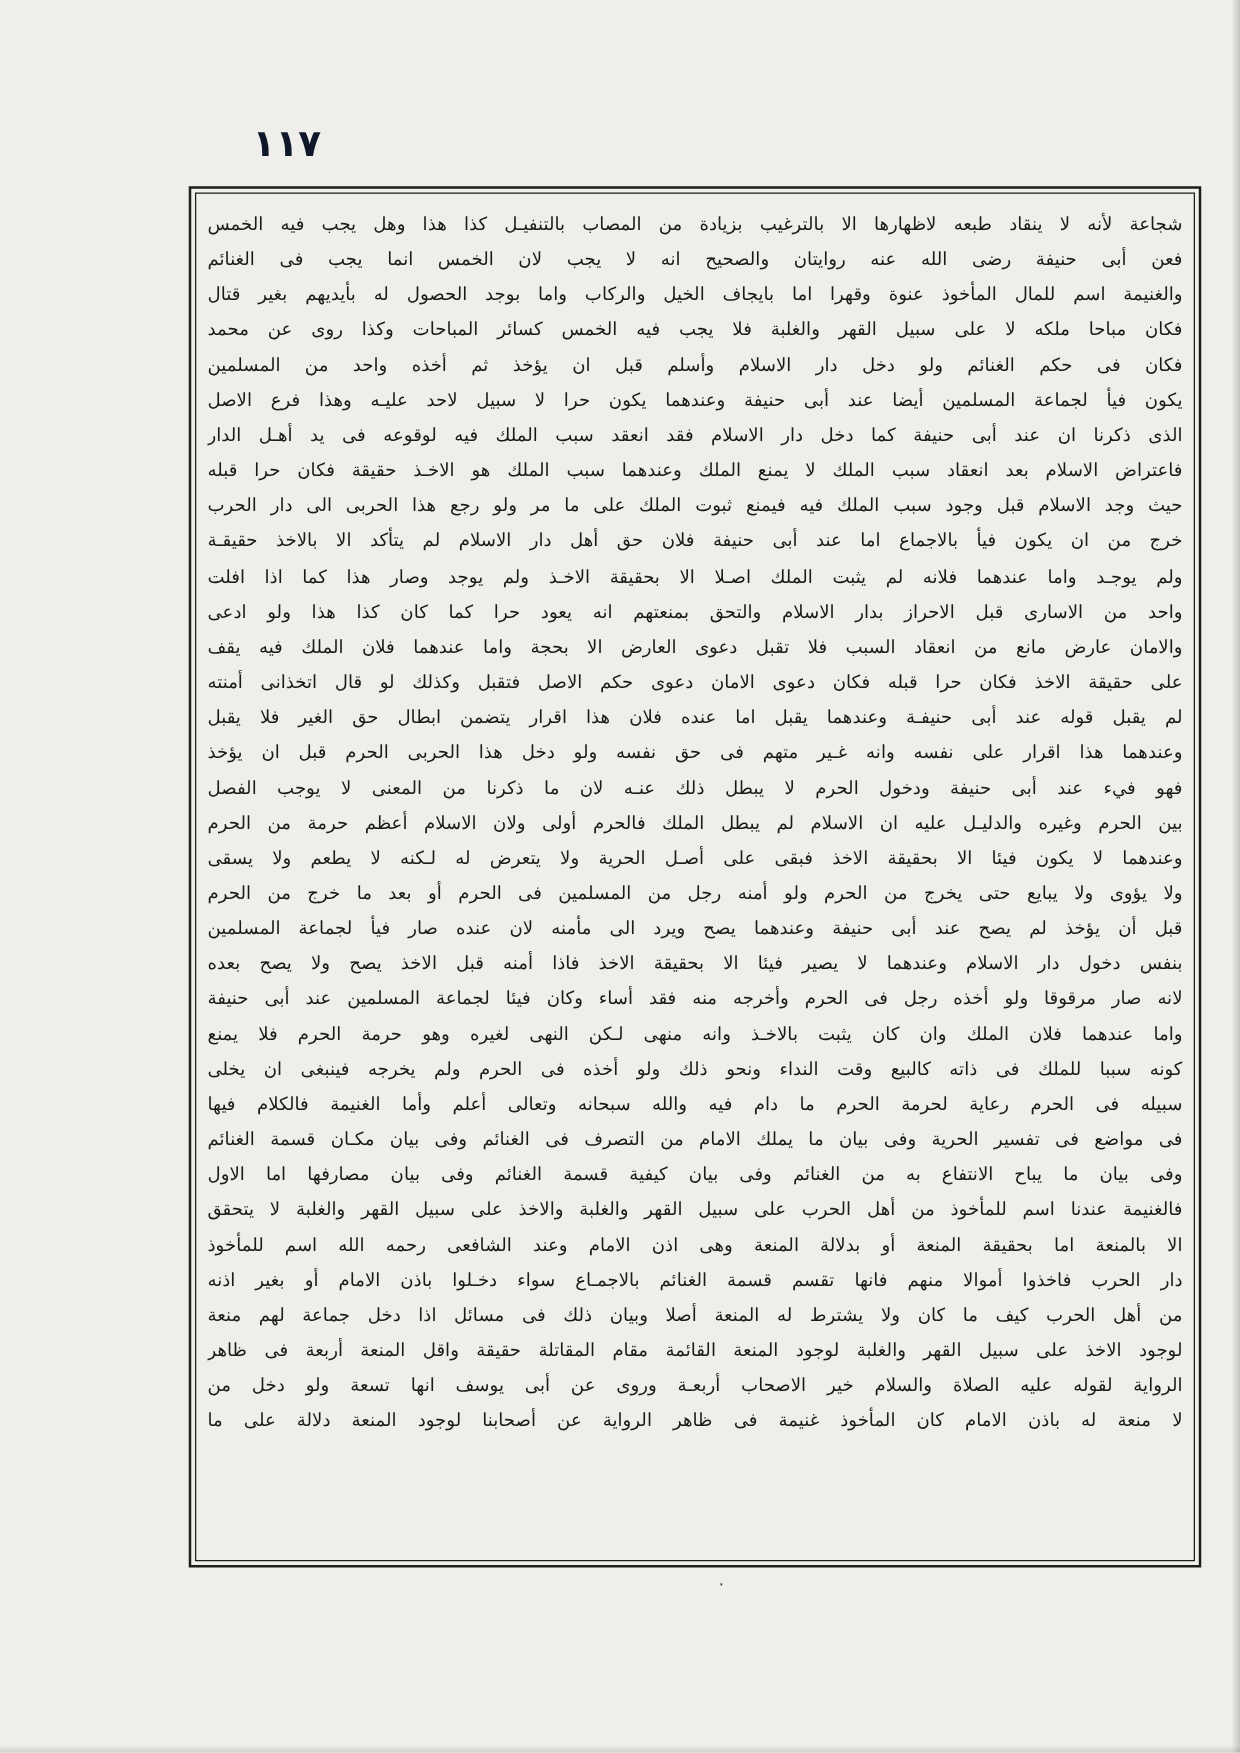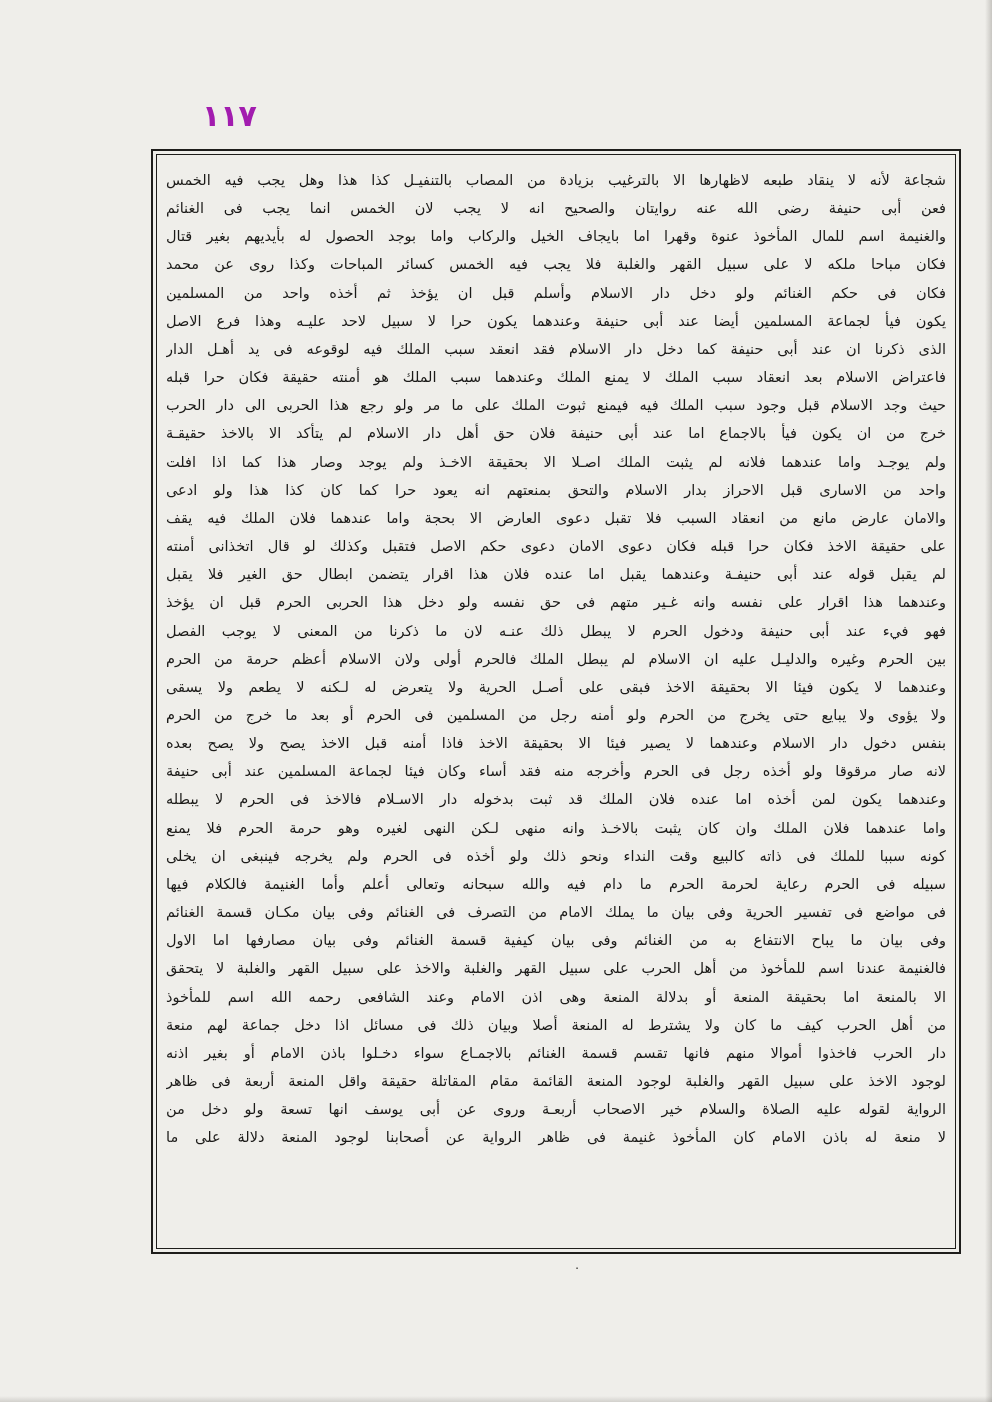--- a/index.html
+++ b/index.html
@@ -28,21 +28,21 @@
     width: 100%; height: 6px;
     background: linear-gradient(to bottom, rgba(0,0,0,0), rgba(60,55,50,0.16));
     pointer-events: none;
   }
   .page-number {
     position: absolute;
     top: 98px;
     left: 202px;
     font-size: 30px;
     font-weight: bold;
-    color: #a21caf;
+    color: #0f172a;
     letter-spacing: 2px;
     direction: rtl;
   }
   .frame {
     position: absolute;
     left: 151px;
     top: 149px;
     width: 810px;
     height: 1105px;
     box-sizing: border-box;
@@ -89,45 +89,45 @@
   <div class="frame">
     <div class="frame-inner">
       <div class="text-block">
           <div class="text-line">شجاعة لأنه لا ينقاد طبعه لاظهارها الا بالترغيب بزيادة من المصاب بالتنفيـل كذا هذا وهل يجب فيه الخمس</div>
           <div class="text-line">فعن أبى حنيفة رضى الله عنه روايتان والصحيح انه لا يجب لان الخمس انما يجب فى الغنائم</div>
           <div class="text-line">والغنيمة اسم للمال المأخوذ عنوة وقهرا اما بايجاف الخيل والركاب واما بوجد الحصول له بأيديهم بغير قتال</div>
           <div class="text-line">فكان مباحا ملكه لا على سبيل القهر والغلبة فلا يجب فيه الخمس كسائر المباحات وكذا روى عن محمد</div>
           <div class="text-line">فكان فى حكم الغنائم ولو دخل دار الاسلام وأسلم قبل ان يؤخذ ثم أخذه واحد من المسلمين</div>
           <div class="text-line">يكون فيأ لجماعة المسلمين أيضا عند أبى حنيفة وعندهما يكون حرا لا سبيل لاحد عليـه وهذا فرع الاصل</div>
           <div class="text-line">الذى ذكرنا ان عند أبى حنيفة كما دخل دار الاسلام فقد انعقد سبب الملك فيه لوقوعه فى يد أهـل الدار</div>
-          <div class="text-line">فاعتراض الاسلام بعد انعقاد سبب الملك لا يمنع الملك وعندهما سبب الملك هو أمنته حقيقة فكان حرا قبله</div>
+          <div class="text-line">فاعتراض الاسلام بعد انعقاد سبب الملك لا يمنع الملك وعندهما سبب الملك هو الاخـذ حقيقة فكان حرا قبله</div>
           <div class="text-line">حيث وجد الاسلام قبل وجود سبب الملك فيه فيمنع ثبوت الملك على ما مر ولو رجع هذا الحربى الى دار الحرب</div>
           <div class="text-line">خرج من ان يكون فيأ بالاجماع اما عند أبى حنيفة فلان حق أهل دار الاسلام لم يتأكد الا بالاخذ حقيقـة</div>
           <div class="text-line">ولم يوجـد واما عندهما فلانه لم يثبت الملك اصـلا الا بحقيقة الاخـذ ولم يوجد وصار هذا كما اذا افلت</div>
           <div class="text-line">واحد من الاسارى قبل الاحراز بدار الاسلام والتحق بمنعتهم انه يعود حرا كما كان كذا هذا ولو ادعى</div>
           <div class="text-line">والامان عارض مانع من انعقاد السبب فلا تقبل دعوى العارض الا بحجة واما عندهما فلان الملك فيه يقف</div>
           <div class="text-line">على حقيقة الاخذ فكان حرا قبله فكان دعوى الامان دعوى حكم الاصل فتقبل وكذلك لو قال اتخذانى أمنته</div>
           <div class="text-line">لم يقبل قوله عند أبى حنيفـة وعندهما يقبل اما عنده فلان هذا اقرار يتضمن ابطال حق الغير فلا يقبل</div>
           <div class="text-line">وعندهما هذا اقرار على نفسه وانه غـير متهم فى حق نفسه ولو دخل هذا الحربى الحرم قبل ان يؤخذ</div>
           <div class="text-line">فهو فيء عند أبى حنيفة ودخول الحرم لا يبطل ذلك عنـه لان ما ذكرنا من المعنى لا يوجب الفصل</div>
           <div class="text-line">بين الحرم وغيره والدليـل عليه ان الاسلام لم يبطل الملك فالحرم أولى ولان الاسلام أعظم حرمة من الحرم</div>
           <div class="text-line">وعندهما لا يكون فيئا الا بحقيقة الاخذ فبقى على أصـل الحرية ولا يتعرض له لـكنه لا يطعم ولا يسقى</div>
           <div class="text-line">ولا يؤوى ولا يبايع حتى يخرج من الحرم ولو أمنه رجل من المسلمين فى الحرم أو بعد ما خرج من الحرم</div>
+          <div class="text-line">قبل أن يؤخذ لم يصح عند أبى حنيفة وعندهما يصح ويرد الى مأمنه لان عنده صار فيأ لجماعة المسلمين</div>
           <div class="text-line">بنفس دخول دار الاسلام وعندهما لا يصير فيئا الا بحقيقة الاخذ فاذا أمنه قبل الاخذ يصح ولا يصح بعده</div>
           <div class="text-line">لانه صار مرقوقا ولو أخذه رجل فى الحرم وأخرجه منه فقد أساء وكان فيئا لجماعة المسلمين عند أبى حنيفة</div>
-          <div class="text-line">وعندهما يكون لمن أخذه اما عنده فلان الملك قد ثبت بدخوله دار الاسـلام فالاخذ فى الحرم لا يبطله</div>
           <div class="text-line">واما عندهما فلان الملك وان كان يثبت بالاخـذ وانه منهى لـكن النهى لغيره وهو حرمة الحرم فلا يمنع</div>
           <div class="text-line">كونه سببا للملك فى ذاته كالبيع وقت النداء ونحو ذلك ولو أخذه فى الحرم ولم يخرجه فينبغى ان يخلى</div>
           <div class="text-line">سبيله فى الحرم رعاية لحرمة الحرم ما دام فيه والله سبحانه وتعالى أعلم وأما الغنيمة فالكلام فيها</div>
           <div class="text-line">فى مواضع فى تفسير الحرية وفى بيان ما يملك الامام من التصرف فى الغنائم وفى بيان مكـان قسمة الغنائم</div>
           <div class="text-line">وفى بيان ما يباح الانتفاع به من الغنائم وفى بيان كيفية قسمة الغنائم وفى بيان مصارفها اما الاول</div>
           <div class="text-line">فالغنيمة عندنا اسم للمأخوذ من أهل الحرب على سبيل القهر والغلبة والاخذ على سبيل القهر والغلبة لا يتحقق</div>
           <div class="text-line">الا بالمنعة اما بحقيقة المنعة أو بدلالة المنعة وهى اذن الامام وعند الشافعى رحمه الله اسم للمأخوذ</div>
+          <div class="text-line">دار الحرب فاخذوا أموالا منهم فانها تقسم قسمة الغنائم بالاجمـاع سواء دخـلوا باذن الامام أو بغير اذنه</div>
           <div class="text-line">من أهل الحرب كيف ما كان ولا يشترط له المنعة أصلا وبيان ذلك فى مسائل اذا دخل جماعة لهم منعة</div>
-          <div class="text-line">دار الحرب فاخذوا أموالا منهم فانها تقسم قسمة الغنائم بالاجمـاع سواء دخـلوا باذن الامام أو بغير اذنه</div>
           <div class="text-line">لوجود الاخذ على سبيل القهر والغلبة لوجود المنعة القائمة مقام المقاتلة حقيقة واقل المنعة أربعة فى ظاهر</div>
           <div class="text-line">الرواية لقوله عليه الصلاة والسلام خير الاصحاب أربعـة وروى عن أبى يوسف انها تسعة ولو دخل من</div>
           <div class="text-line">لا منعة له باذن الامام كان المأخوذ غنيمة فى ظاهر الرواية عن أصحابنا لوجود المنعة دلالة على ما</div>
         </div>
     </div>
   </div>
 
   <div class="stray-mark">·</div>
 
   <div class="edge-shadow-right"></div>

